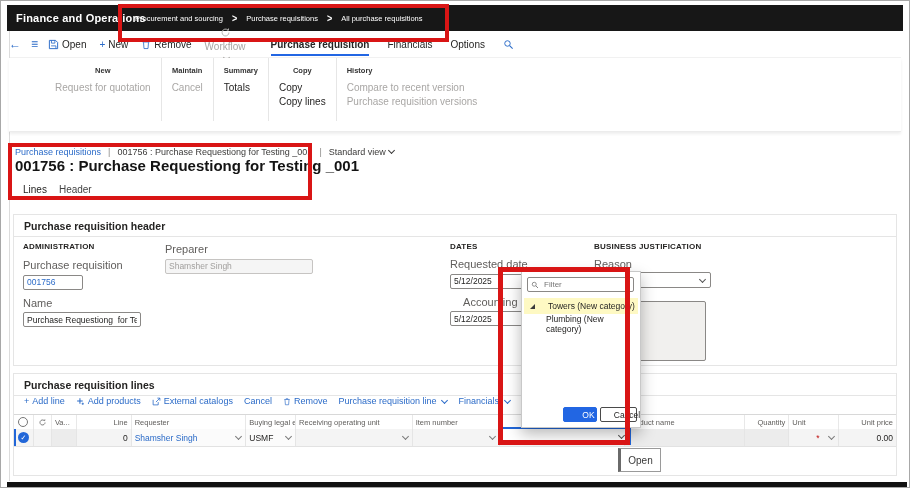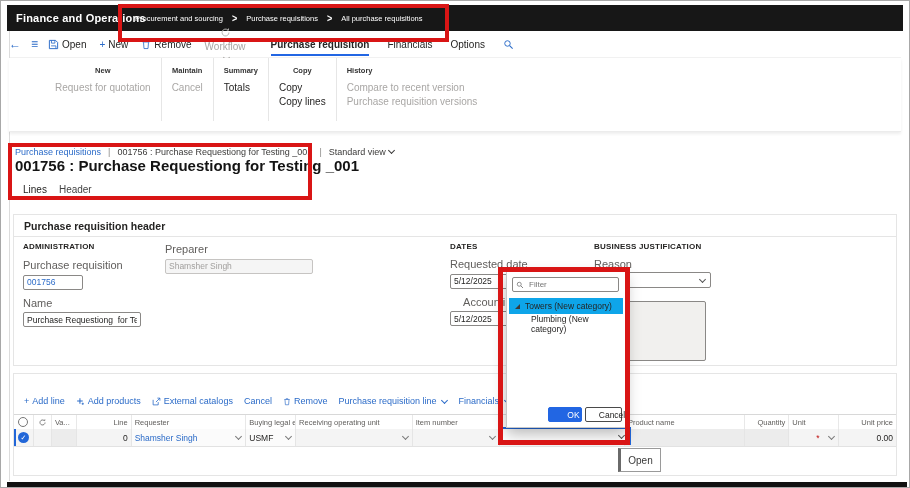--- a/index.html
+++ b/index.html
@@ -60,25 +60,25 @@
   .grid-row{position:absolute;left:0;right:0;top:55px;height:17px;display:flex;background:#f4f4f4;border-bottom:1px solid #e2e2e2;}
   .td{font-size:8.5px;color:#252423;border-right:1px solid #e5e5e5;display:flex;align-items:center;padding:0 3px;box-sizing:border-box;overflow:hidden;white-space:nowrap;position:relative;}
   .td .cellchev{position:absolute;right:4px;color:#7a7a7a;}
   .right{justify-content:flex-end;}
   .td.edit{background:#fbfbfb;}
   .td.rodark{background:#ececec;}
   .rowbar{position:absolute;left:0;top:0;bottom:0;width:2px;background:#2166d8;}
   .selcircle{width:8px;height:8px;border:1px solid #767676;border-radius:50%;}
   .checkcircle{width:11px;height:11px;border-radius:50%;background:#2166d8;color:#fff;font-size:7px;display:flex;align-items:center;justify-content:center;}
   
-  .popup{position:absolute;left:505px;top:270px;width:118px;height:155px;background:#fff;border:1px solid #c8c8c8;box-shadow:0 6px 14px rgba(0,0,0,.28);z-index:150;}
+  .popup{position:absolute;left:520px;top:270px;width:118px;height:155px;background:#fff;border:1px solid #c8c8c8;box-shadow:0 6px 14px rgba(0,0,0,.28);z-index:150;}
   .pfilter{position:absolute;left:5px;top:5px;width:102px;height:13px;border:1px solid #8a8886;border-radius:2px;display:flex;align-items:center;padding-left:3px;gap:3px;background:#fff;}
   .pfilter input{border:none;outline:none;width:80px;font-size:8px;font-family:inherit;color:#252423;background:transparent;}
   .pitem{position:absolute;left:2px;right:2px;height:16px;display:flex;align-items:center;font-size:8.5px;color:#252423;}
-  .pitem.sel{background:#0ea5e9;}
+  .pitem.sel{background:#fef9c3;gap:8px;}
   .tri-exp{width:0;height:0;border-left:5px solid transparent;border-bottom:5px solid #3a3a3a;margin:0 5px 0 6px;}
   .pbtn{position:absolute;bottom:5px;height:15px;font-size:8.5px;display:flex;align-items:center;justify-content:center;border-radius:2px;box-sizing:border-box;padding-left:17px;}
   .pbtn.ok{right:43px;width:34px;background:#2266e3;color:#fff;border:1px solid #2266e3;}
   .pbtn.cancel{right:3px;width:37px;background:#fff;color:#252423;border:1px solid #4a4a4a;}
   
   .cellcombo{position:absolute;left:499px;top:426px;width:122px;height:14px;border:2px solid #2166d8;background:#fff;z-index:140;display:flex;align-items:center;justify-content:flex-end;padding-right:5px;color:#555;}
   
   .open-btn{position:absolute;left:617px;top:447px;width:39px;height:22px;background:#fff;border:1px solid #9a9a9a;border-left:3px solid #6a6a6a;font-size:10px;color:#3a3a3a;display:flex;align-items:center;justify-content:center;z-index:90;}
   
   .side-line{position:absolute;left:8px;top:30px;bottom:6px;width:1px;background:#dcdcdc;}
@@ -220,20 +220,21 @@
       <div class="glabel">BUSINESS JUSTIFICATION</div>
       <div class="lbl" style="margin-top:7px;">Reason</div>
       <div class="combo" style="width:110px;margin-top:2px;">
           <span class="chev"></span>
         </div>
       <div class="txtarea" style="width:110px;height:58px;margin-top:13px;"></div>
     </div>
   </div>
 
   <div class="card lines-card">
+    <div class="card-title">Purchase requisition lines</div>
 
     <div class="ltb">
       <span class="ltb-item">
           <span>+</span>
           <span>Add line</span>
         </span>
       <span class="ltb-item">
         <span>
             <svg width="9" height="9" viewBox="0 0 16 16">
               <path d="M7 2v10M2 7h10" stroke="#2b6bc8" stroke-width="1.8"></path>

